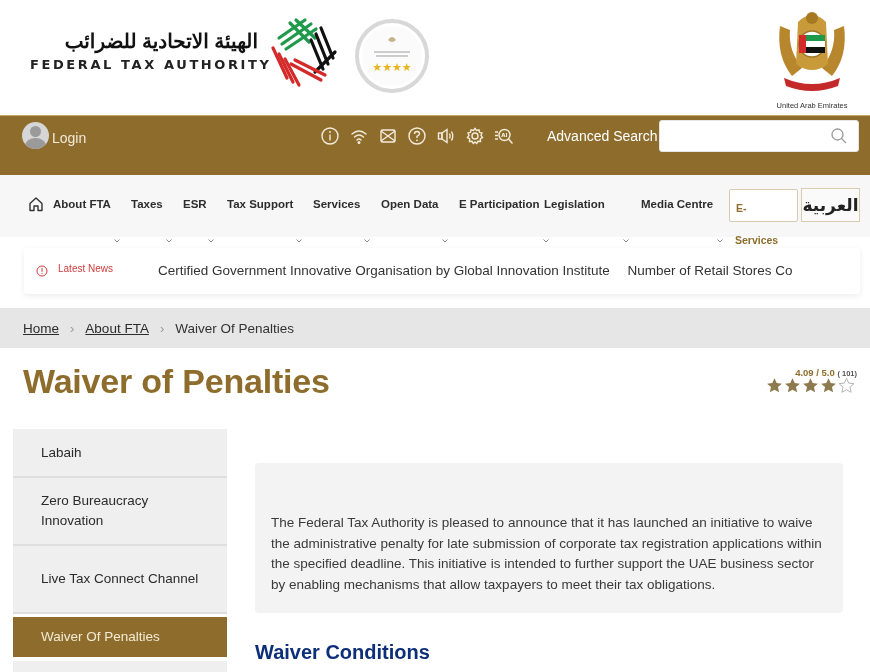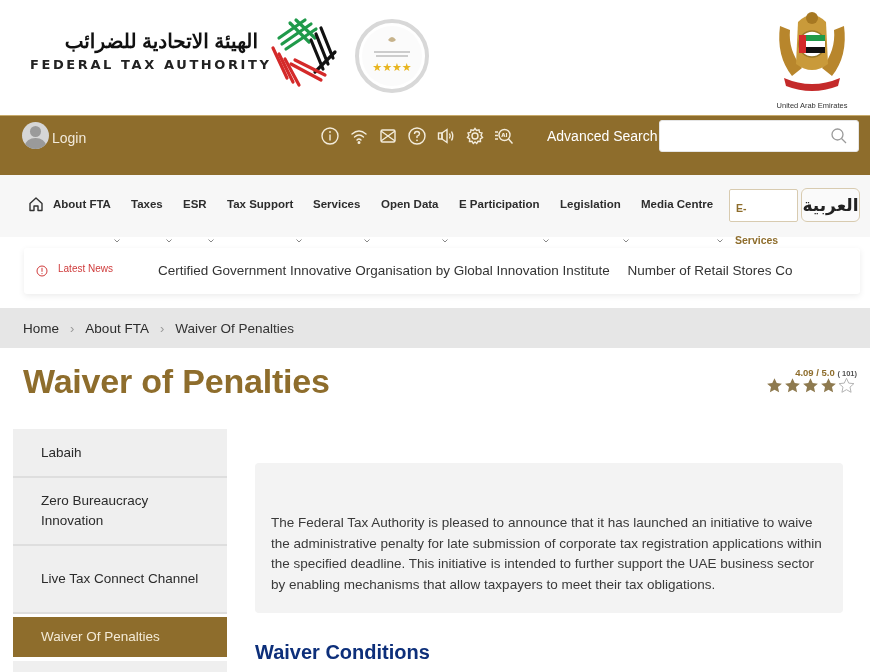--- a/index.html
+++ b/index.html
@@ -34,32 +34,32 @@
   .search-btn { position: absolute; right: 10px; top: 6px; width: 18px; height: 18px; cursor: pointer; }
 
   
   .main-nav { position: absolute; left: 0; top: 175px; width: 870px; height: 62px; background: #f7f7f7; }
   .nav-home { position: absolute; left: 28px; top: 21px; width: 16px; height: 16px; cursor: pointer; }
   .nav-item { position: absolute; top: 23px; font-size: 11.5px; font-weight: bold; color: #2d2d2d; white-space: nowrap; cursor: pointer; }
   .chev-row { position: absolute; left: 0; top: 237px; width: 870px; height: 10px; }
   .chev { position: absolute; top: 0; width: 8px; height: 8px; }
   .eservices-btn { position: absolute; left: 729px; top: 189px; width: 69px; height: 33px; border: 1px solid #d8cbb0; background: #fff; border-radius: 2px; font-size: 10.5px; color: #8e6d2c; font-weight: bold; padding: 12px 0 0 6px; cursor: pointer; }
   .eservices-tail { position: absolute; left: 735px; top: 234px; font-size: 10.5px; font-weight: bold; color: #8e6d2c; }
-  .arabic-btn { position: absolute; left: 801px; top: 188px; width: 59px; height: 34px; border: 1px solid #d8cbb0; background: #fafafa; border-radius: 6px; font-family: "DejaVu Sans", sans-serif; font-size: 17px; font-weight: bold; color: #222; text-align: center; line-height: 32px; direction: rtl; cursor: pointer; }
+  .arabic-btn { position: absolute; left: 801px; top: 188px; width: 59px; height: 34px; border: 1px solid #d8cbb0; background: #fafafa; border-radius: 0; font-family: "DejaVu Sans", sans-serif; font-size: 17px; font-weight: bold; color: #222; text-align: center; line-height: 32px; direction: rtl; cursor: pointer; }
 
   
   .news-bar { position: absolute; left: 24px; top: 248px; width: 836px; height: 46px; background: #fff; box-shadow: 0 2px 6px rgba(0,0,0,0.08); border-radius: 3px; overflow: hidden; }
   .news-icon { position: absolute; left: 12px; top: 17px; width: 12px; height: 12px; }
   .news-label { position: absolute; left: 34px; top: 15px; font-size: 10px; color: #cf3b3b; white-space: nowrap; }
   .news-items { position: absolute; left: 134px; top: 15px; font-size: 13.5px; color: #333; white-space: nowrap; }
   .news-items span { margin-right: 14px; cursor: pointer; }
 
   
   .breadcrumb { position: absolute; left: 0; top: 308px; width: 870px; height: 40px; background: #e6e6e6; display: flex; align-items: center; padding-left: 23px; font-size: 13.5px; color: #2b2b2b; }
-  .bc-item { cursor: pointer; }
+  .bc-item { cursor: pointer; text-decoration: underline; }
   .bc-sep { color: #999; margin: 0 11px; font-size: 13px; }
   .bc-current { color: #333; }
 
   
   .page-title { position: absolute; left: 23px; top: 362px; font-size: 34px; font-weight: bold; color: #8e6d2c; letter-spacing: -0.2px; white-space: nowrap; }
   .rating-text { position: absolute; right: 13px; top: 367px; font-size: 9.5px; font-weight: bold; color: #8e6d2c; white-space: nowrap; }
   .rating-text .count { color: #555; font-size: 7.5px; font-weight: bold; }
   .stars { position: absolute; left: 766px; top: 377px; display: flex; gap: 1px; }
   .star { width: 17px; height: 17px; cursor: pointer; }
 
@@ -213,21 +213,21 @@
   <svg class="nav-home" viewBox="0 0 16 16" fill="none" stroke="#333" stroke-width="1.4" stroke-linejoin="round">
       <path d="M2 7.5 L8 2 L14 7.5 L14 14.5 L10 14.5 L10 10 L6 10 L6 14.5 L2 14.5z"></path>
     </svg>
   <span class="nav-item" style="left:53px">About FTA</span>
   <span class="nav-item" style="left:131px">Taxes</span>
   <span class="nav-item" style="left:183px">ESR</span>
   <span class="nav-item" style="left:227px">Tax Support</span>
   <span class="nav-item" style="left:313px">Services</span>
   <span class="nav-item" style="left:381px">Open Data</span>
   <span class="nav-item" style="left:459px">E Participation</span>
-  <span class="nav-item" style="left:560px">Legislation</span>
+  <span class="nav-item" style="left:544px">Legislation</span>
   <span class="nav-item" style="left:641px">Media Centre</span>
 
   <div class="eservices-btn" style="position:fixed;">E-</div>
   <div class="arabic-btn" style="position:fixed;">العربية</div>
 </nav>
 
 <div class="eservices-tail">Services</div>
 
 <div class="chev-row">
   <svg class="chev" style="left:113px" viewBox="0 0 8 8" fill="none" stroke="#888" stroke-width="1">

